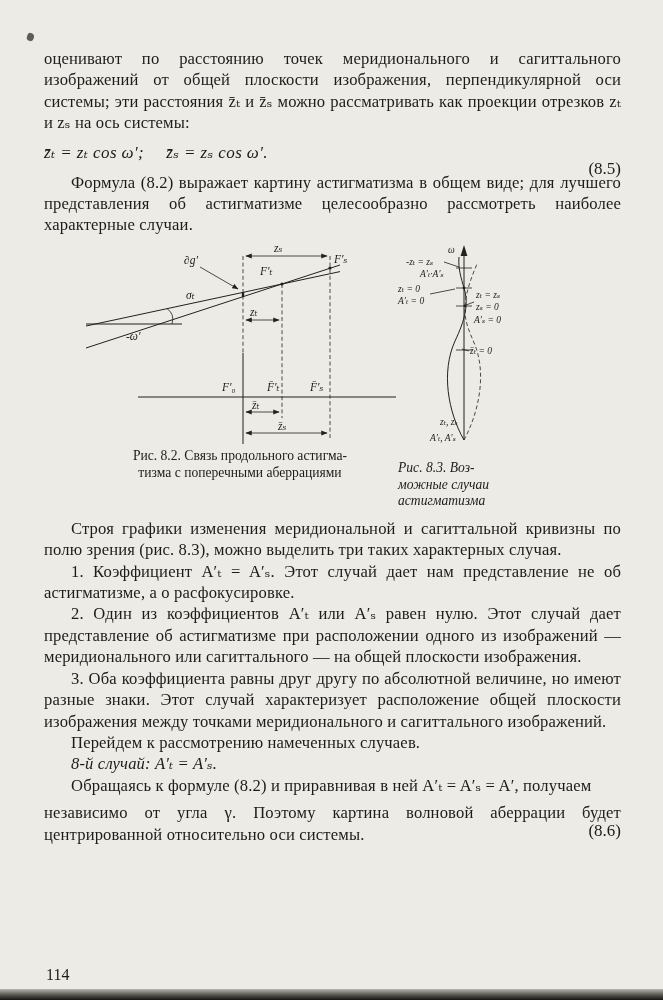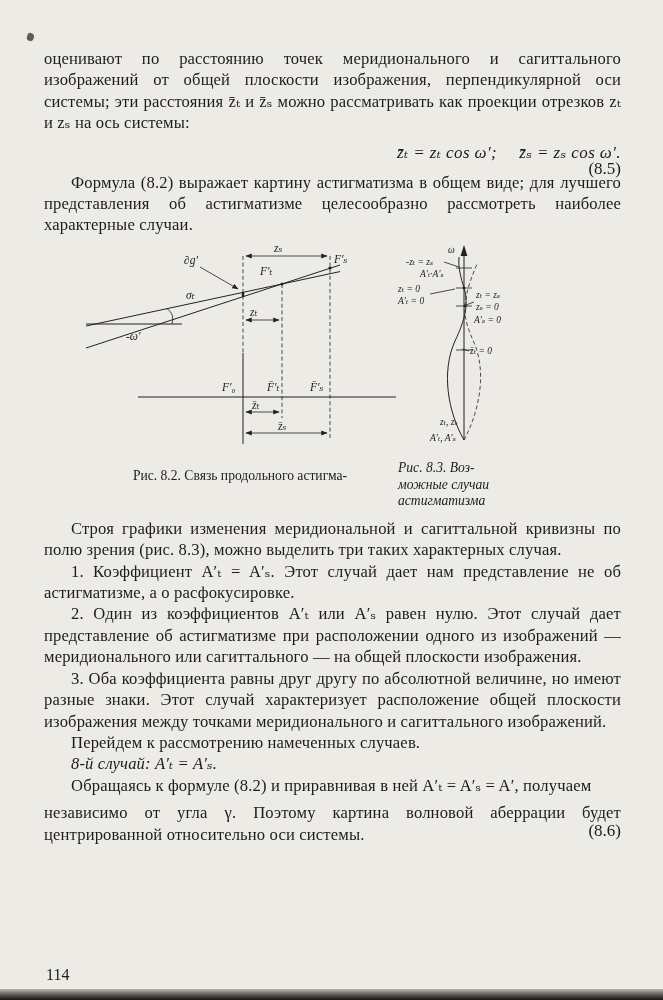--- a/index.html
+++ b/index.html
@@ -17,31 +17,31 @@
     margin: 0;
     font-size: 16.6px;
     line-height: 21.4px;
     text-align: justify;
     letter-spacing: 0.15px;
   }
   .indent { text-indent: 27px; }
   .eq-row {
     position: relative;
     margin: 6px 0;
-    text-align: right;
+    text-align: left;
     font-size: 17px;
     line-height: 26px;
   }
   .eq-body { font-style: italic; letter-spacing: 0.4px; }
   .eq-num { position: absolute; right: 0; top: 16px; font-style: normal; }
   .figures { position: relative; height: 272px; margin: 4px 0 6px; }
   figure { margin: 0; }
   .fig-82 { position: absolute; left: 38px; top: 0; width: 316px; }
   .fig-83 { position: absolute; left: 352px; top: 2px; width: 135px; }
-  .caption { font-size: 13.6px; line-height: 16.8px; margin-top: 20px; }
+  .caption { font-size: 13.6px; line-height: 16.8px; margin-top: 0; }
   .fig-82 .caption { text-align: center; }
   .fig-83 .caption { margin-top: 10px; text-align: left; padding-left: 2px; font-style: italic; }
   svg { display: block; }
   svg text {
     font-family: "Liberation Serif", "DejaVu Serif", "DejaVu Sans", serif;
     font-style: italic;
     fill: #1d1c1a;
   }
   .f82 text { font-size: 11.5px; }
   .f83 text { font-size: 9.5px; }
@@ -111,20 +111,21 @@
         <text x="44" y="100">-ω′</text>
         <text x="168" y="76">zₜ</text>
         <text x="140" y="151">F′₀</text>
         <text x="185" y="151">F̄′ₜ</text>
         <text x="228" y="151">F̄′ₛ</text>
         <text x="170" y="169">z̄ₜ</text>
         <text x="196" y="190">z̄ₛ</text>
       </svg>
       <figcaption class="caption">
         <div>Рис. 8.2. Связь продольного астигма-</div>
+        <div>тизма с поперечными аберрациями</div>
       </figcaption>
     </figure>
 
     <figure class="fig-83">
       <svg class="f83" width="135" height="208" viewBox="0 0 135 208" xmlns="http://www.w3.org/2000/svg">
         <line class="stroke" x1="68" y1="12" x2="68" y2="198"></line>
         <polygon points="68,3 64.6,14 71.4,14" fill="#22211f"></polygon>
         <path class="stroke" d="M68,198 C52,170 45,130 59,99 C69,78 73,62 68,46 C65,36 62,26 63,15"></path>
         <path class="stroke dash thin" d="M68,198 C82,172 91,134 79,103 C73,89 68,78 69,64 C70,50 75,36 81,22"></path>
         <line class="stroke thin" x1="60" y1="26" x2="76" y2="26"></line>

